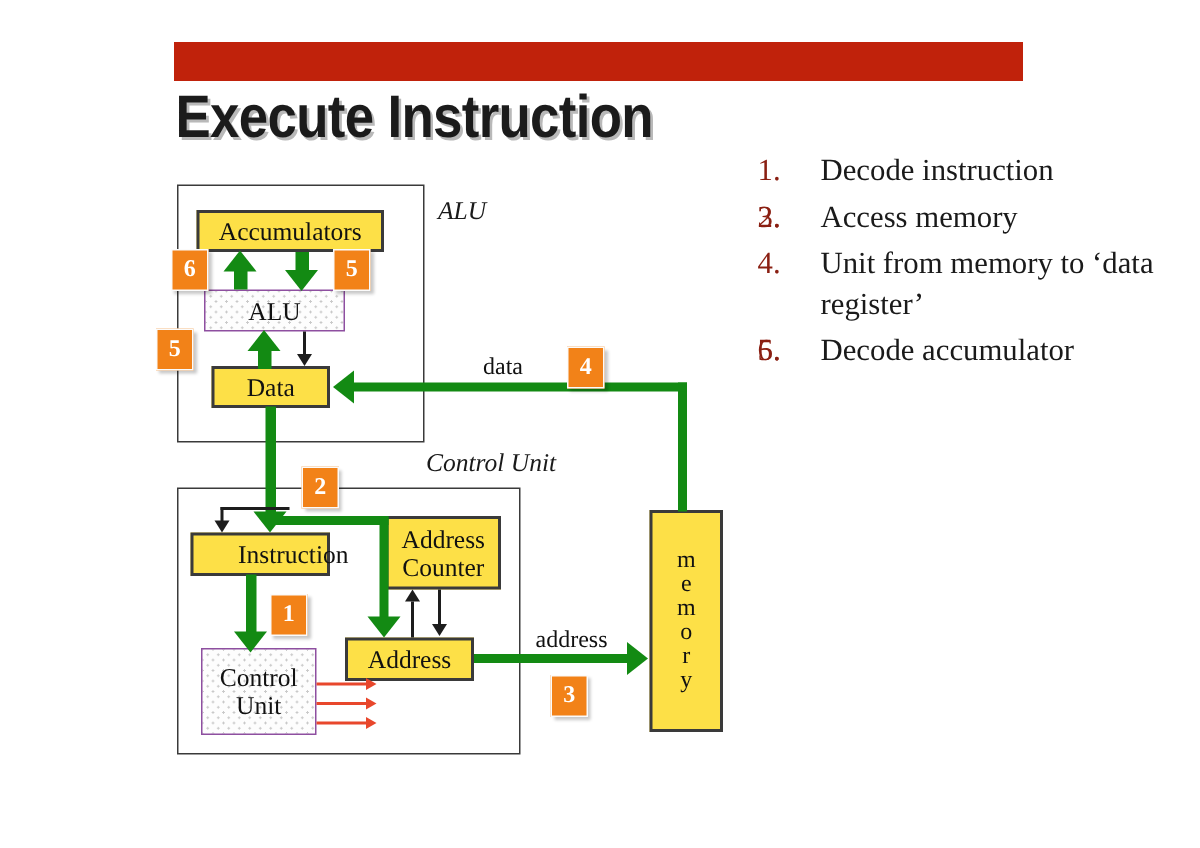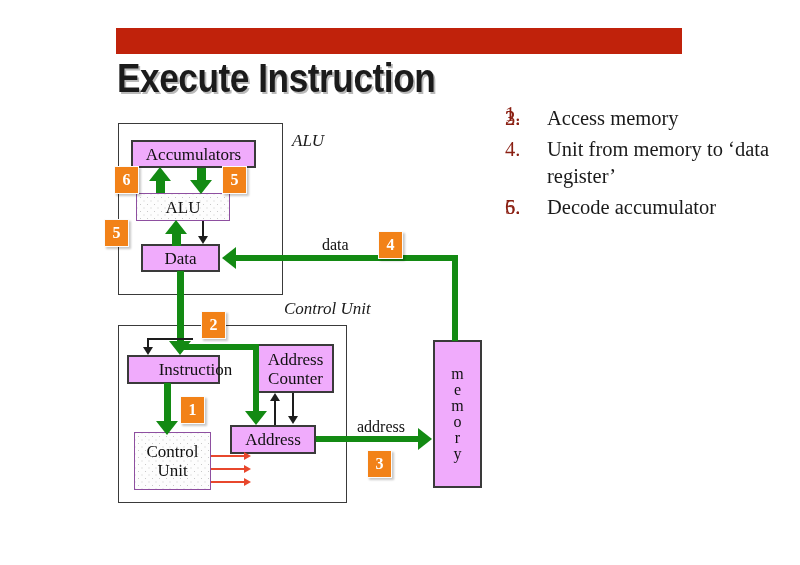--- a/index.html
+++ b/index.html
@@ -66,21 +66,21 @@
     text-align: left;
     color: #8a1f12;
   }
   .step-text { display: block; }
 
   
   .box {
     position: absolute;
     box-sizing: border-box;
     border: 2px solid #3a3a3a;
-    background: #f0abfc;
+    background: #fde047;
     display: flex;
     align-items: center;
     justify-content: center;
     text-align: center;
     font-size: 17px;
     color: #111;
     line-height: 19px;
   }
   .frame {
     position: absolute;
@@ -162,20 +162,21 @@
 </style>
 </head>
 <body>
 
 <div id="title-bar"></div>
 <div id="page-title">Execute Instruction</div>
 
 <ul id="steps-list">
   <li class="step-item">
     <span class="step-num">1.</span>
+    <span class="step-text">Decode instruction</span>
   </li>
   <li class="step-item">
     <span class="step-num">2.</span>
   </li>
   <li class="step-item">
     <span class="step-num">3.</span>
     <span class="step-text">Access memory</span>
   </li>
   <li class="step-item">
     <span class="step-num">4.</span>

